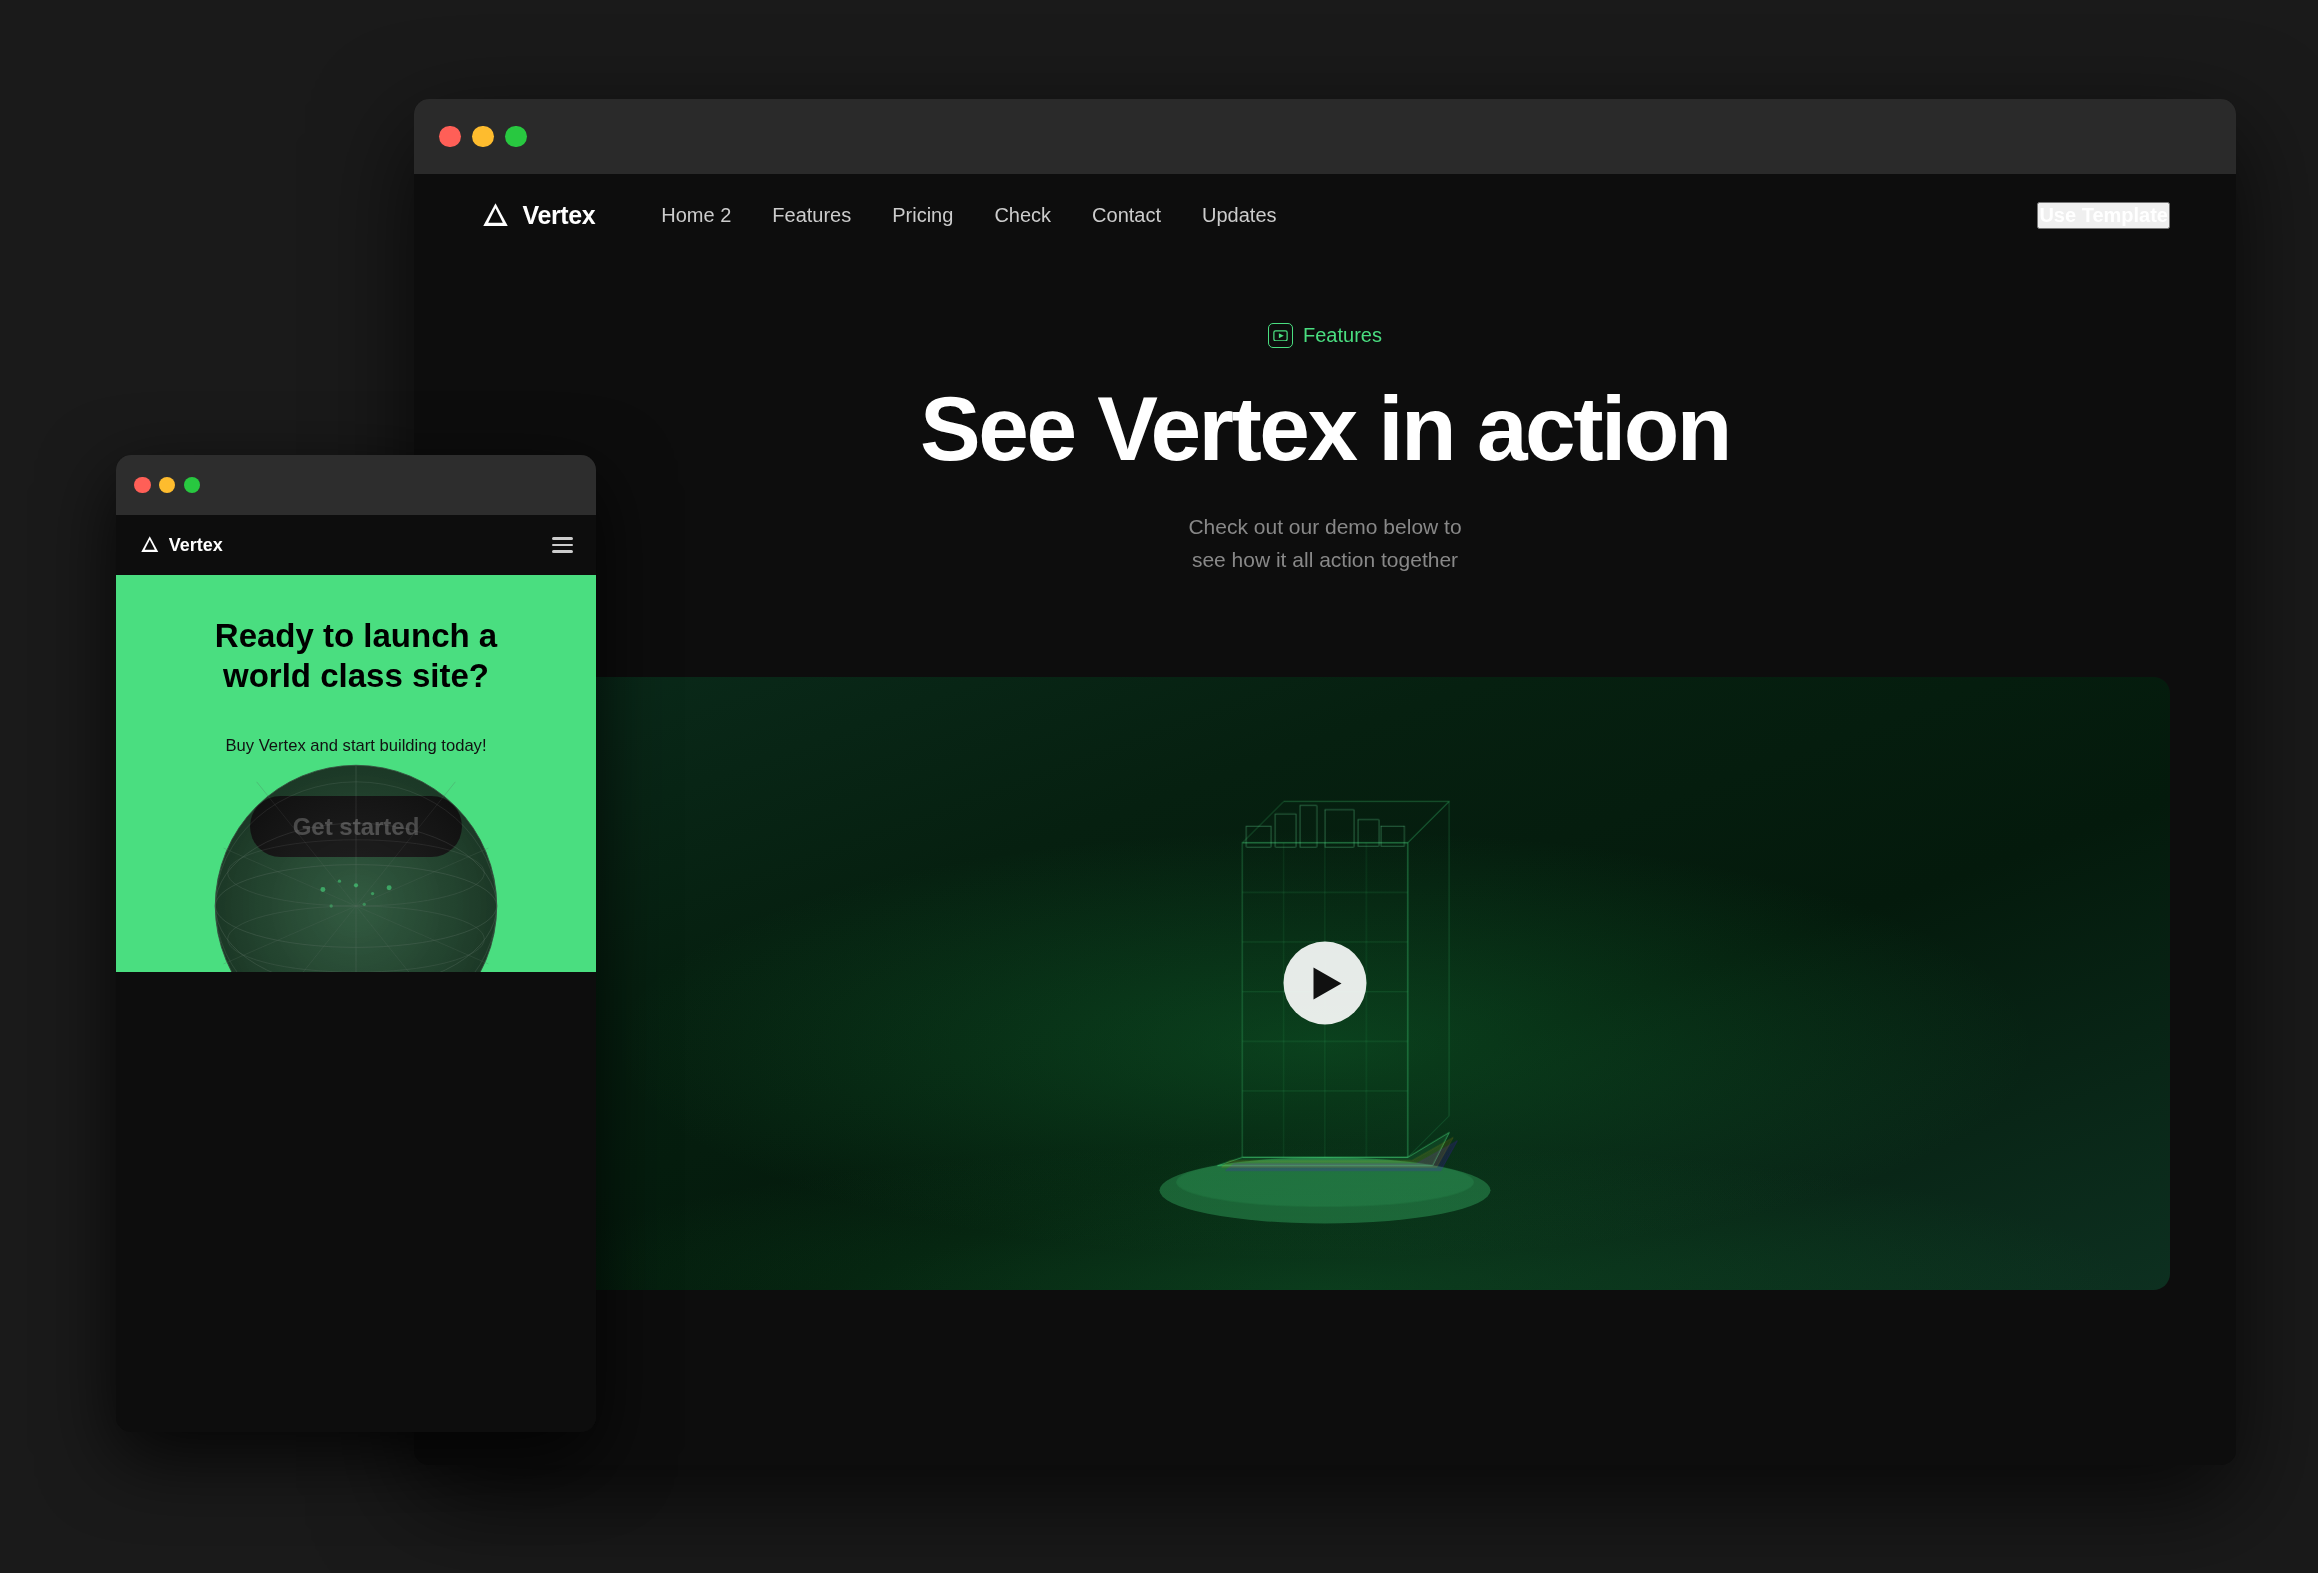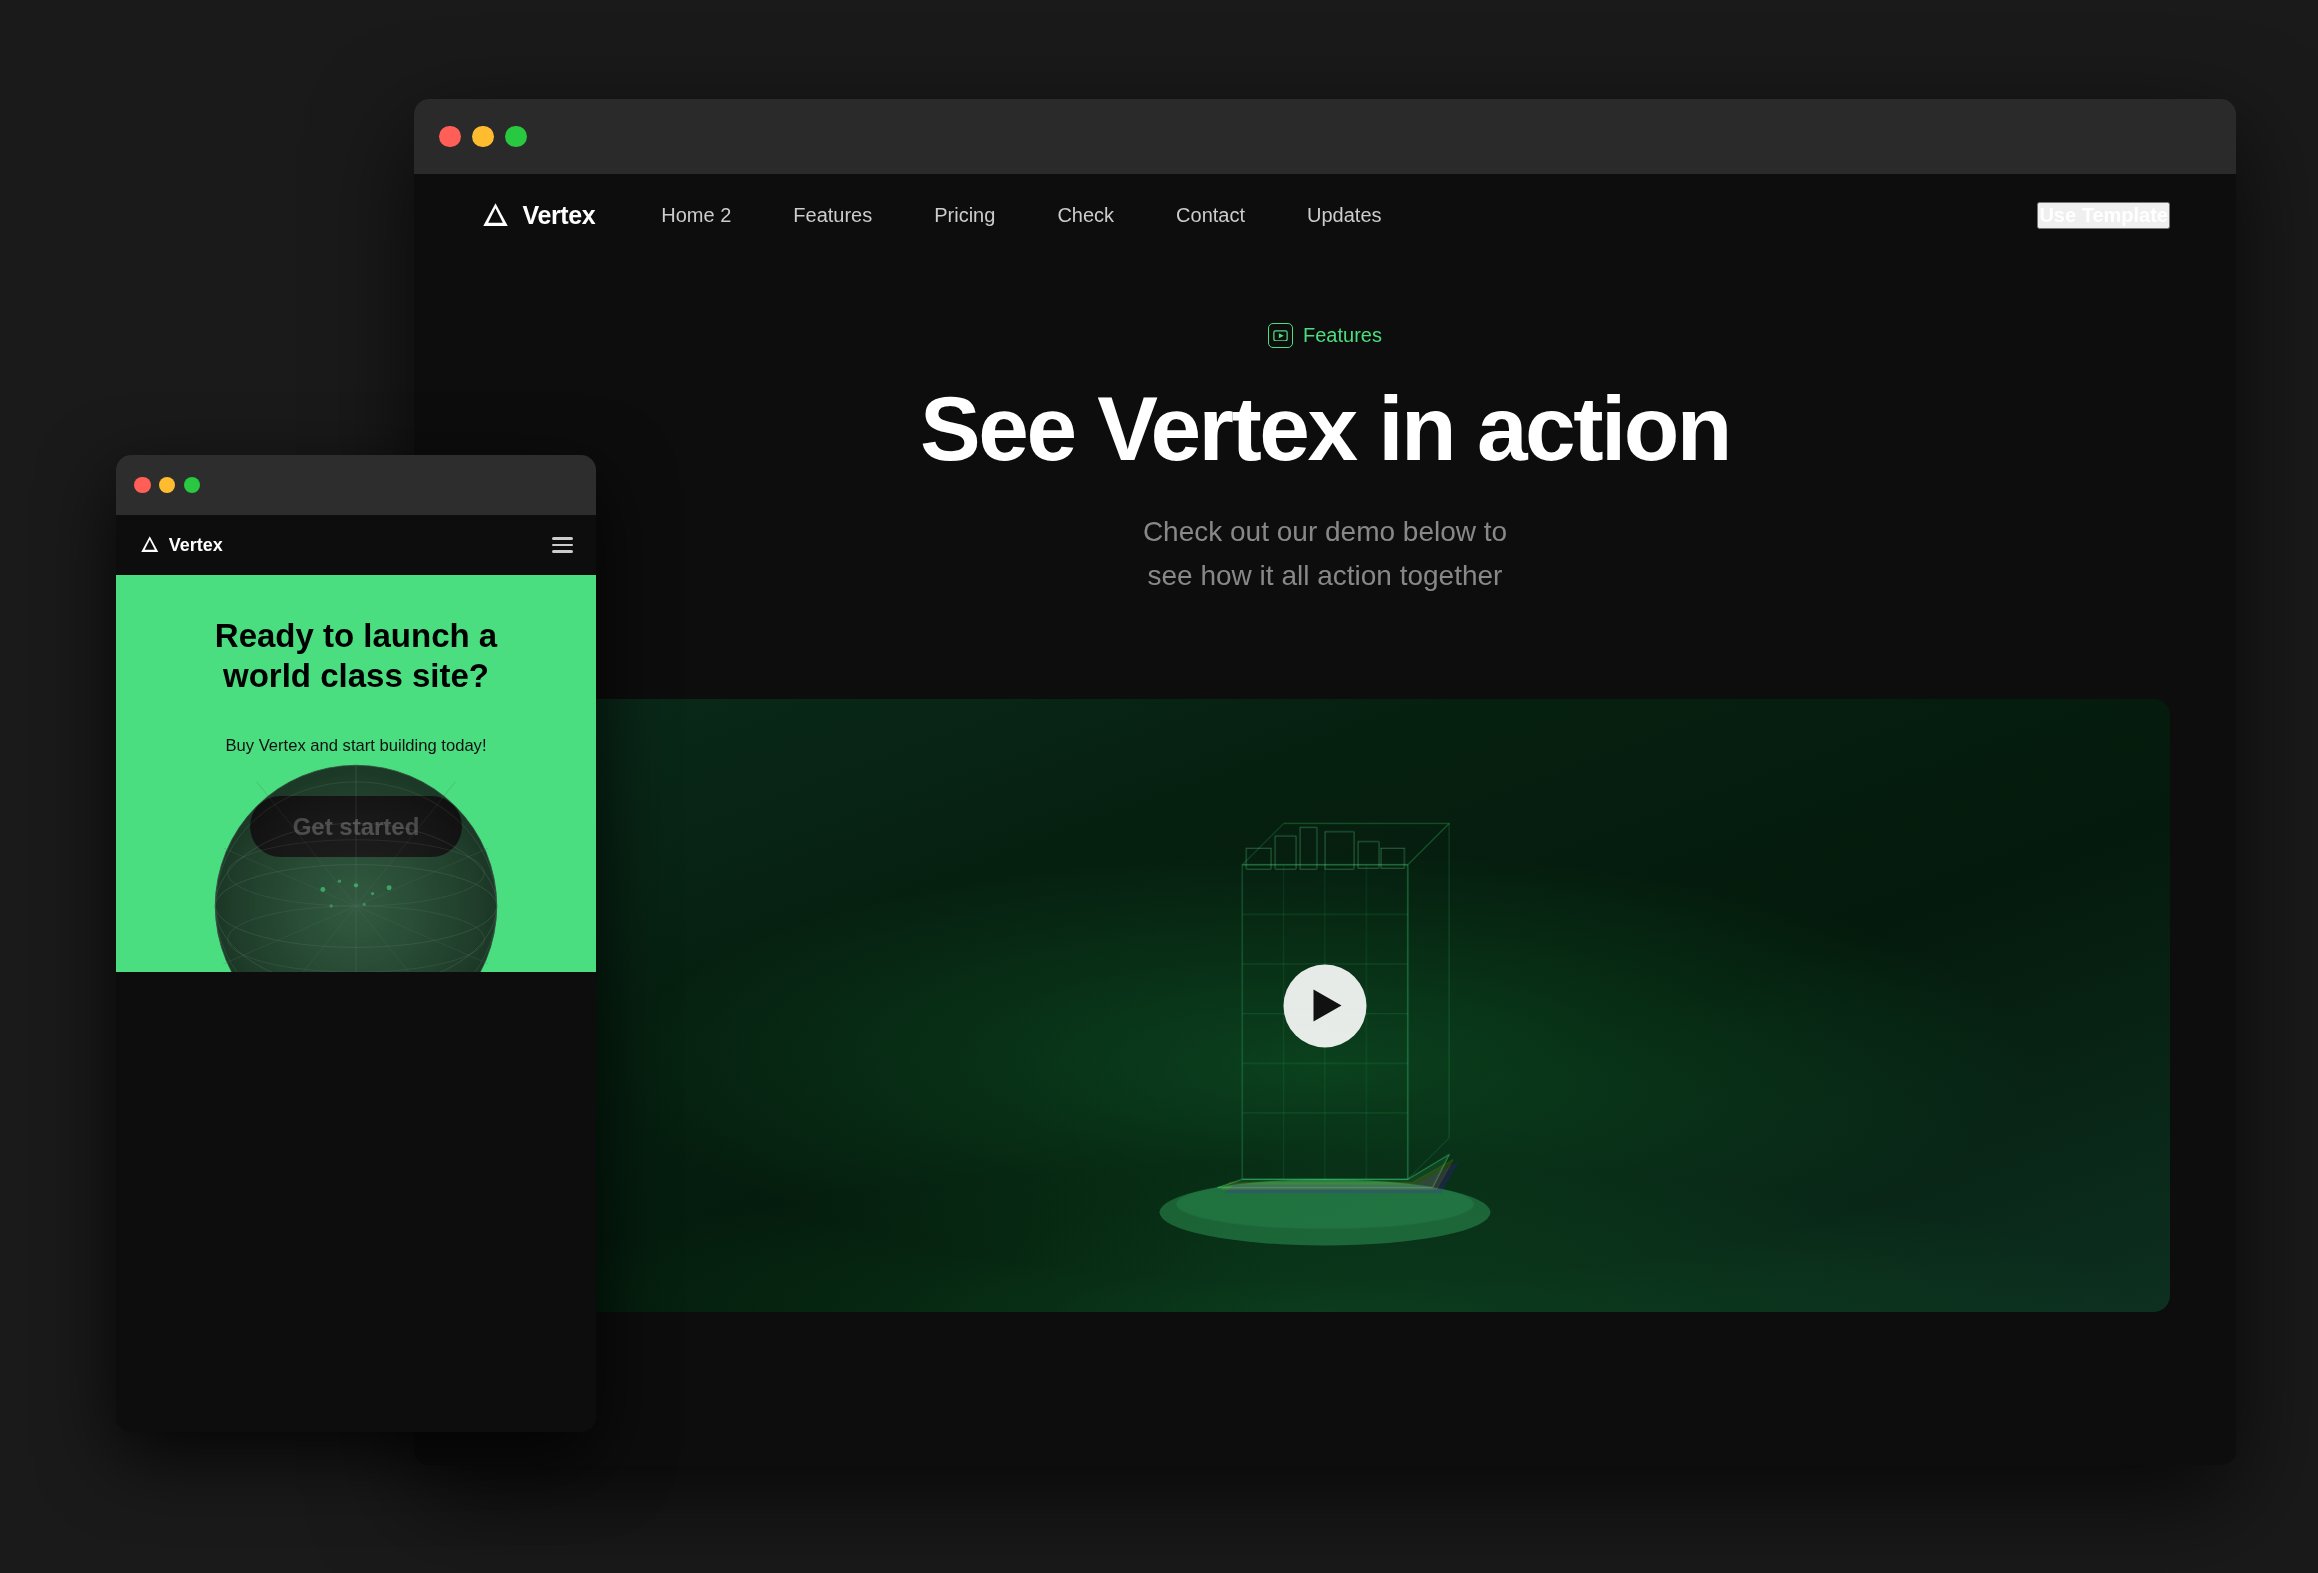--- a/index.html
+++ b/index.html
@@ -80,21 +80,21 @@
     .logo-text {
       color: #fff;
       font-size: 25px;
       font-weight: 600;
       letter-spacing: -0.4px;
     }
 
     .nav-links {
       display: flex;
       align-items: center;
-      gap: 62px;
+      gap: 41px;
       flex: 1;
     }
 
     .nav-link {
       color: #ccc;
       font-size: 20px;
       text-decoration: none;
       cursor: pointer;
     }
 
@@ -136,21 +136,21 @@
     .hero-title {
       font-size: 91px;
       font-weight: 800;
       color: #fff;
       line-height: 1.05;
       margin-bottom: 33px;
       letter-spacing: -2.5px;
     }
 
     .hero-subtitle {
-      font-size: 28px;
+      font-size: 21px;
       color: #888;
       line-height: 1.6;
       max-width: 580px;
       margin: 0 auto 50px;
     }
 
     
     .video-container {
       margin: 0 66px;
       border-radius: 16.6px;

